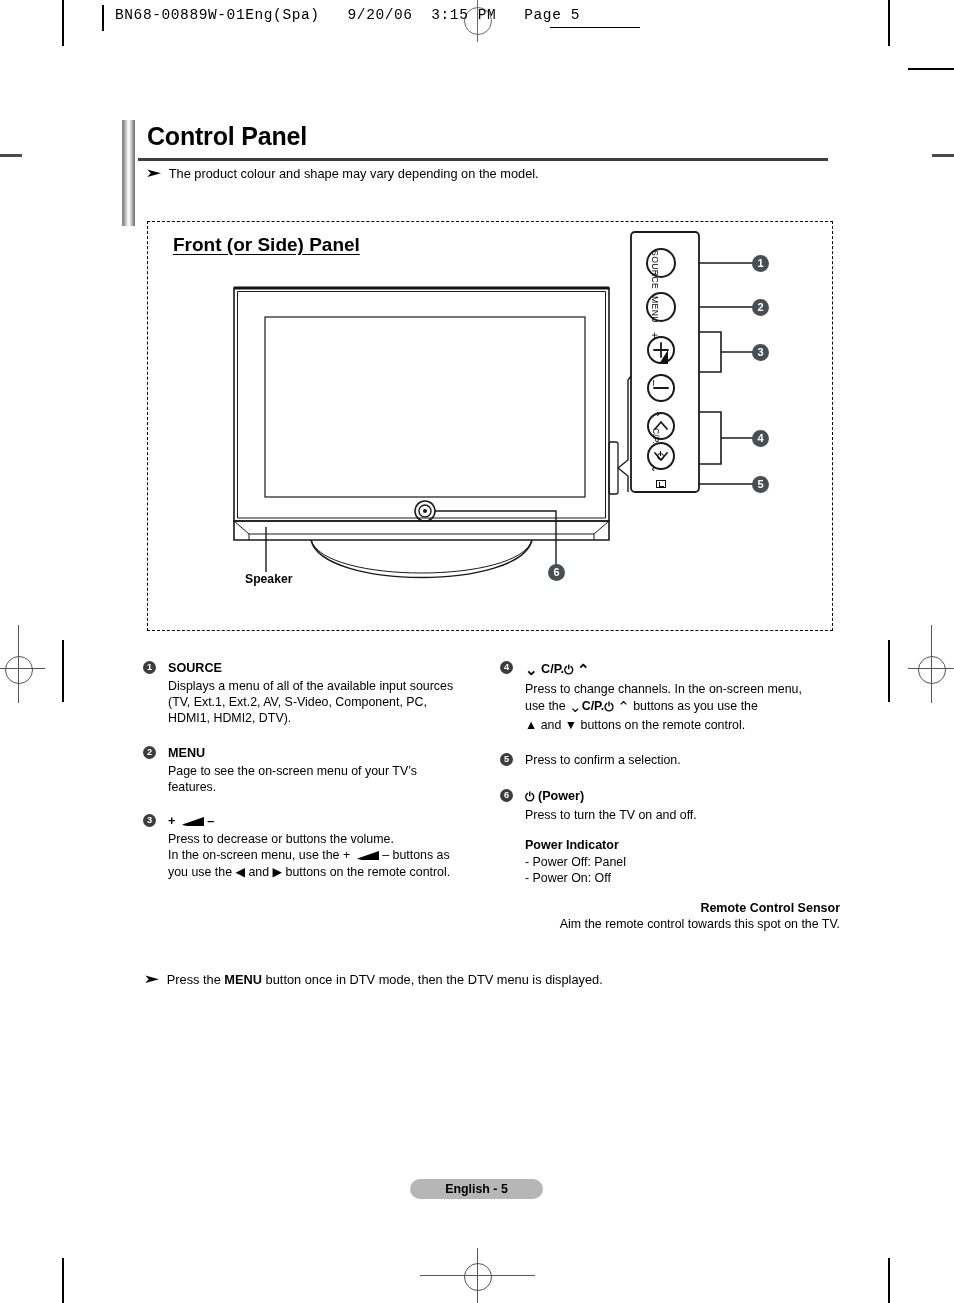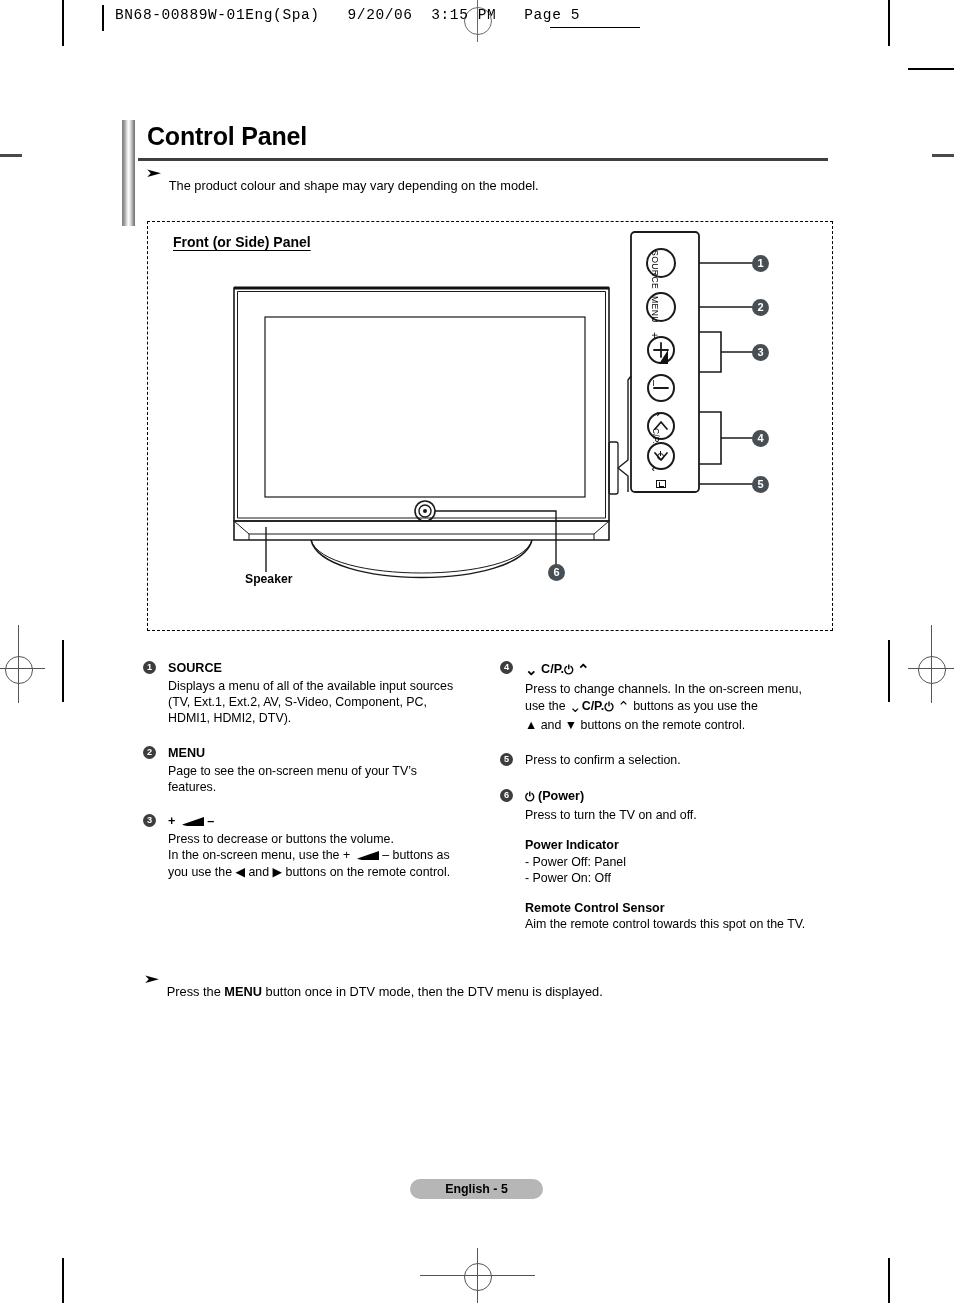--- a/index.html
+++ b/index.html
@@ -81,35 +81,35 @@
     gap: 12px;
   }
   .note-arrow {
     font-size: 14px;
     line-height: 1;
     color: #000;
     transform: scaleX(1.45) scaleY(0.85);
     transform-origin: left center;
     display: inline-block;
   }
-  .note-text { font-size: 12.8px; line-height: 1.3; margin-top: 12px; }
+  .note-text { font-size: 12.8px; line-height: 1.3; }
 
   
   .panel-box {
     position: absolute;
     left: 147px; top: 221px;
     width: 686px; height: 410px;
     border: 1.6px dashed #000;
     box-sizing: border-box;
     background: #fff;
   }
   .panel-heading {
     position: absolute;
     left: 18px; top: 12px;
-    font-size: 14px;
+    font-size: 19px;
     font-weight: bold;
     text-decoration: underline;
     text-underline-offset: 3px;
     padding-left: 7px;
   }
 
   
   .tv-wrap { position: absolute; left: 0; top: 0; width: 686px; height: 410px; }
 
   
@@ -423,21 +423,21 @@
       <div class="desc-p">Press to turn the TV on and off.</div>
     </div>
   </div>
 
   <div style="margin-left:25px;">
     <div class="sub-head">Power Indicator</div>
     <div class="sub-line">- Power Off: Panel</div>
     <div class="sub-line">- Power On: Off</div>
   </div>
 
-  <div style="margin-left:25px;">
+  <div style="margin-left:25px;text-align:right;">
     <div class="sub-head">Remote Control Sensor</div>
     <div class="sub-line">Aim the remote control towards this spot on the TV.</div>
   </div>
 </div>
 
 <div class="note-row footer-note">
   <span class="note-arrow">➤</span>
   <span class="note-text">
     <span>Press the </span><b>MENU</b><span> button once in DTV mode, then the DTV menu is displayed.</span>
   </span>

